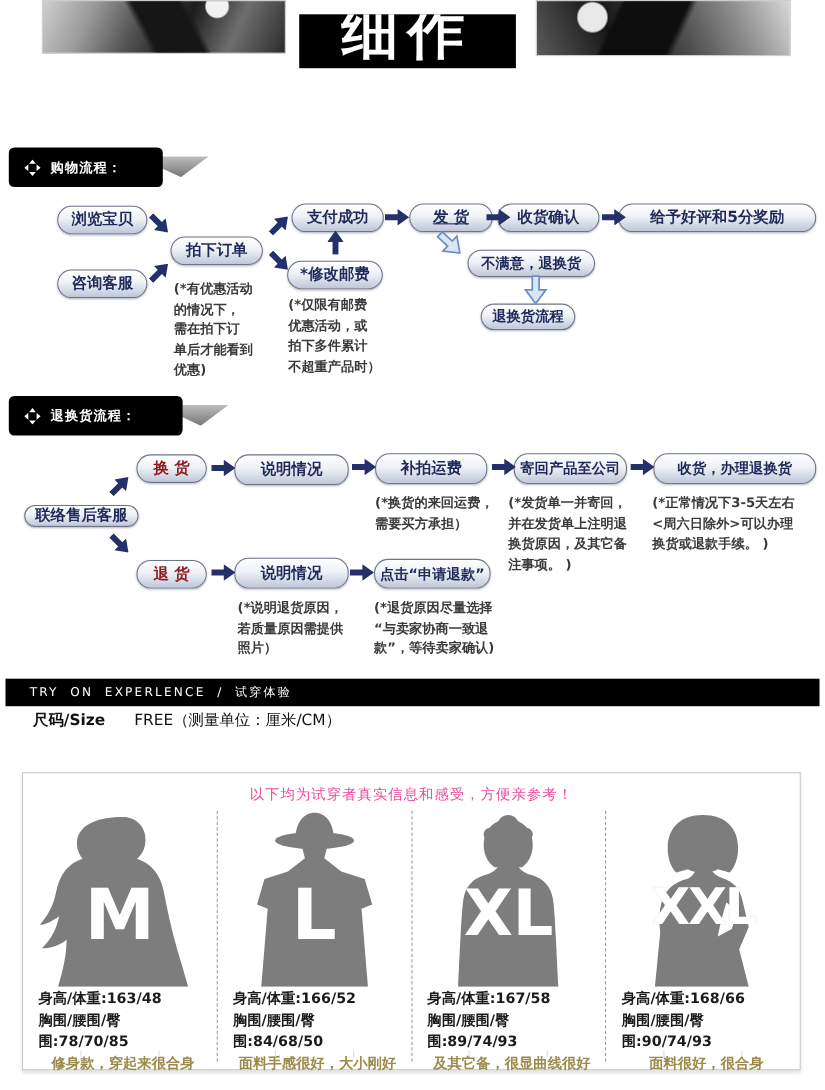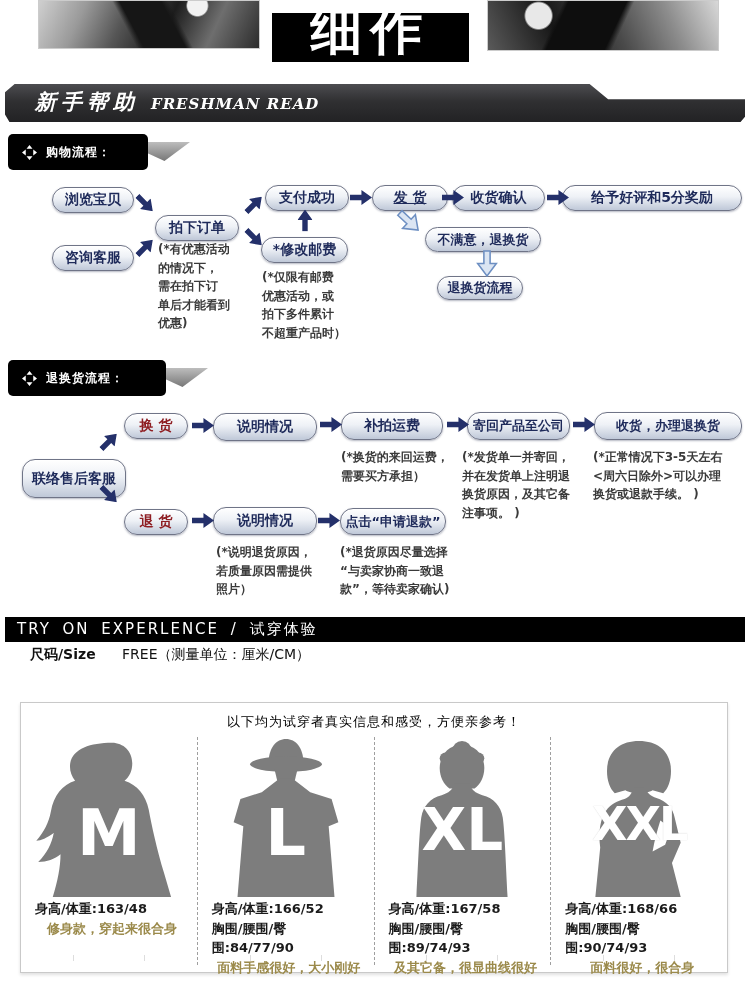--- a/index.html
+++ b/index.html
@@ -58,28 +58,28 @@
   
   .harr{position:absolute;width:22px;height:27px;}
   .harr svg{display:block;width:100%;height:100%;}
   .harr.diag{transform:rotate(-47deg);}
 
   .note{position:absolute;font-size:12px;line-height:1.55;color:#3a3a3a;font-weight:bold;
     white-space:pre-line;}
 
   
   .try-bar{position:absolute;left:5px;top:617px;width:740px;height:25px;background:#000;color:#fff;
-    display:flex;align-items:center;padding-left:12px;box-sizing:border-box;font-size:15px;
+    display:flex;align-items:center;padding-left:22px;box-sizing:border-box;font-size:11px;
     letter-spacing:2px;word-spacing:5px;}
   .size-label{position:absolute;left:30px;top:646px;font-size:14px;font-weight:bold;color:#111;}
   .size-value{position:absolute;left:122px;top:646px;font-size:14px;color:#111;}
 
   .try-box{position:absolute;left:20px;top:702px;width:708px;height:271px;border:1px solid #c9c9c9;
     box-sizing:border-box;background:#fff;box-shadow:0 2px 3px rgba(0,0,0,.12);}
-  .try-intro{position:absolute;top:10px;left:0;right:0;text-align:center;font-size:13px;color:#000000;
+  .try-intro{position:absolute;top:10px;left:0;right:0;text-align:center;font-size:13px;color:#ec4899;
     letter-spacing:1px;}
   .cols{position:absolute;left:0;right:0;top:34px;height:228px;display:flex;}
   .col{flex:1;position:relative;box-sizing:border-box;padding:0 8px;}
   .col + .col{border-left:1px dashed #9f9f9f;}
   .sil{display:block;margin:0 auto;width:148px;height:160px;}
   .size-letter{position:absolute;top:64px;left:0;right:0;text-align:center;color:#fff;font-weight:bold;
     line-height:1;text-shadow:0 0 1px rgba(120,120,120,.4);}
   .sz-1{font-size:64px;} .sz-2{font-size:58px;} .sz-3{font-size:46px;letter-spacing:-2px;}
   .stats{margin-top:2px;padding-left:6px;font-size:13px;line-height:1.5;color:#1b1b1b;font-weight:600;}
   .stats .gold{color:#9b8a4b;font-weight:bold;text-align:center;}
@@ -90,26 +90,20 @@
 <body>
 
 <div id="screen">
 
   <div class="photo photo-l"></div>
   <div class="center-panel">
     <span>细作</span>
   </div>
   <div class="photo photo-r"></div>
 
-  <div class="banner">
-    <div class="banner-inner">
-      <span class="banner-zh">新手帮助</span>
-      <span class="banner-en">FRESHMAN READ</span>
-    </div>
-  </div>
 
   <div class="flag" style="left:146px;top:142px;width:44px;height:19px;"></div>
   <div class="sec-head" style="left:8px;top:134px;width:140px;">
     <svg width="15" height="15" viewBox="0 0 20 20">
       <path fill="#fff" d="M10 0l4 5H6zM10 20l-4-5h8zM0 10l5-4v8zM20 10l-5 4v-8z"></path>
     </svg>
     <span class="sec-label">购物流程：</span>
   </div>
 
   <div class="pill" style="left:52px;top:187px;width:82px;">浏览宝贝</div>
@@ -135,39 +129,39 @@
     <svg viewBox="0 0 20 26">
         <polygon points="7,1 13,1 13,13 19,13 10,25 1,13 7,13" fill="#dbe5f3" stroke="#6d8fc2" stroke-width="1.5"></polygon>
       </svg>
   </div>
   <div class="harr" style="left:476px;top:250px;">
     <svg viewBox="0 0 20 26">
         <polygon points="7,1 13,1 13,13 19,13 10,25 1,13 7,13" fill="#dbe5f3" stroke="#6d8fc2" stroke-width="1.5"></polygon>
       </svg>
   </div>
 
-  <div class="note" style="left:158px;top:240px;width:100px;">(*有优惠活动
+  <div class="note" style="left:158px;top:253px;width:100px;">(*有优惠活动
 的情况下，
 需在拍下订
 单后才能看到
 优惠)</div>
   <div class="note" style="left:262px;top:268px;width:105px;">(*仅限有邮费
 优惠活动，或
 拍下多件累计
 不超重产品时）</div>
 
   <div class="flag" style="left:164px;top:368px;width:44px;height:19px;"></div>
   <div class="sec-head" style="left:8px;top:360px;width:158px;">
     <svg width="15" height="15" viewBox="0 0 20 20">
       <path fill="#fff" d="M10 0l4 5H6zM10 20l-4-5h8zM0 10l5-4v8zM20 10l-5 4v-8z"></path>
     </svg>
     <span class="sec-label">退换货流程：</span>
   </div>
 
-  <div class="pill" style="left:22px;top:459px;width:104px;height:39px;">联络售后客服</div>
+  <div class="pill" style="left:22px;top:459px;width:104px;height:20px;">联络售后客服</div>
   <div class="pill red" style="left:124px;top:413px;width:64px;">换 货</div>
   <div class="pill" style="left:213px;top:413px;width:104px;height:28px;">说明情况</div>
   <div class="pill" style="left:341px;top:412px;width:102px;height:28px;">补拍运费</div>
   <div class="pill small" style="left:467px;top:412px;width:103px;height:28px;">寄回产品至公司</div>
   <div class="pill small" style="left:594px;top:412px;width:148px;height:28px;">收货，办理退换货</div>
   <div class="pill red" style="left:124px;top:509px;width:64px;">退 货</div>
   <div class="pill" style="left:213px;top:507px;width:104px;height:28px;">说明情况</div>
   <div class="pill small" style="left:340px;top:508px;width:106px;height:27px;">点击“申请退款”</div>
 
   <div class="arr ur" style="left:98px;top:434px;"></div>
@@ -205,41 +199,42 @@
     <div class="try-intro">以下均为试穿者真实信息和感受，方便亲参考！</div>
     <div class="cols">
 
       <div class="col">
         <svg class="sil" viewBox="0 0 150 165">
           <path fill="#7d7d7d" d="M78 6c12 0 21 9 21 21 0 8-3 14-8 18 13 4 22 15 25 30 3 16 8 40 16 66l7 24H17c5-16 8-31 8-44-6 5-14 8-23 8 9-9 14-19 16-30-7 5-13 8-18 8 8-9 13-19 15-30 3-17 12-28 25-32-4-5-6-11-5-18C38 12 56 6 78 6z"></path>
         </svg>
         <div class="size-letter sz-1">M</div>
         <div class="stats">
           <div>身高/体重:163/48</div>
+          <div>胸围/腰围/臀围:78/70/85</div>
           <div class="gold">修身款，穿起来很合身</div>
         </div>
         <div class="tick-row">
             <i></i>
             <i></i>
           </div>
       </div>
 
       <div class="col">
         <svg class="sil" viewBox="0 0 150 165">
           <g fill="#7d7d7d">
             <path d="M57 27c0-16 8-25 18-25s18 9 18 25z"></path>
             <ellipse cx="75" cy="28" rx="37" ry="8"></ellipse>
             <path d="M63 33h24l-3 12H66z"></path>
             <path d="M68 43h14l18 14 22 7 7 24-10 4 6 73H25l6-73-10-4 7-24 22-7z"></path>
           </g>
         </svg>
         <div class="size-letter sz-1">L</div>
         <div class="stats">
           <div>身高/体重:166/52</div>
-          <div>胸围/腰围/臀围:84/77/90</div>
+          <div>胸围/腰围/臀围:84/68/50</div>
           <div class="gold">面料手感很好，大小刚好</div>
         </div>
         <div class="tick-row">
             <i></i>
             <i></i>
           </div>
       </div>
 
       <div class="col">
         <svg class="sil" viewBox="0 0 150 165">

